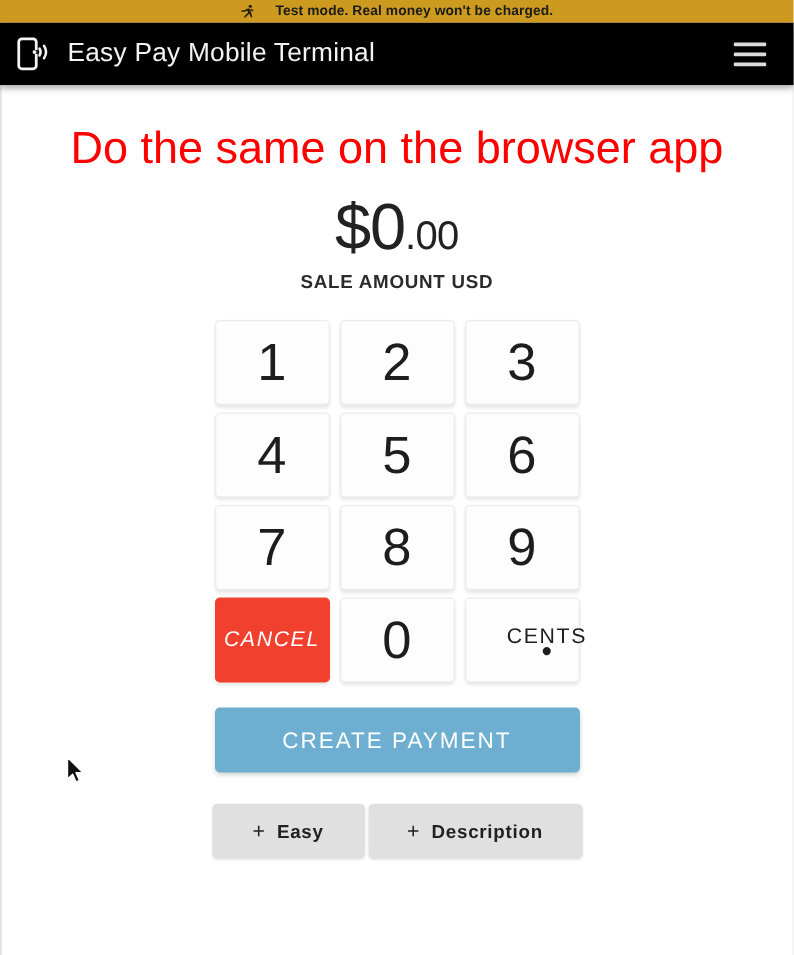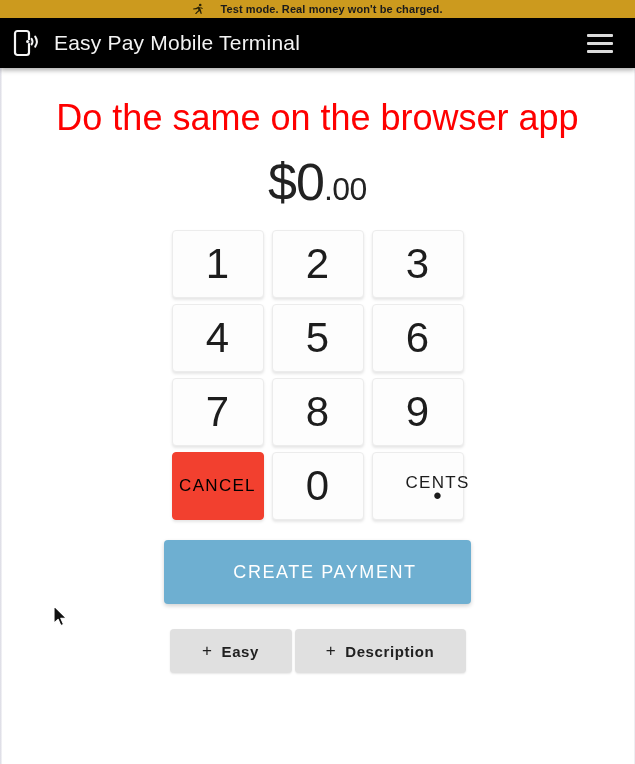--- a/index.html
+++ b/index.html
@@ -159,24 +159,25 @@
     font-size: 42px;
     color: #1d1d1d;
     line-height: 1;
     font-weight: normal;
   }
   .key.cancel {
     background: #f2402f;
     border-color: #f2402f;
   }
   .key.cancel .label {
-    color: #000000;
+    color: #ffffff;
     font-size: 17px;
     letter-spacing: 1.3px;
     font-weight: normal;
+    font-style: italic;
   }
   .key.cents {
     flex-direction: column;
     gap: 2px;
     padding-left: 40px;
   }
   .key.cents .label {
     font-size: 17px;
     letter-spacing: 1.3px;
     color: #1d1d1d;
@@ -184,35 +185,34 @@
   }
   .key.cents .dot {
     font-size: 24px;
     line-height: 6px;
     color: #1d1d1d;
   }
 
   
   #create-payment {
     width: 292px;
-    height: 64px;
+    height: 52px;
     margin: 20px auto 0 auto;
     background: #6eafd1;
     border: none;
     border-radius: 4px;
     box-shadow: 0 2px 4px rgba(0,0,0,0.18);
     color: #ffffff;
     font-size: 18px;
     letter-spacing: 1.6px;
     font-family: "Liberation Sans", sans-serif;
     display: flex;
     align-items: center;
     justify-content: center;
     cursor: pointer;
-    padding-left: 15px;
   }
 
   
   #meta-row {
     width: 296px;
     margin: 25px auto 0 auto;
     display: flex;
     justify-content: space-between;
   }
   .meta-btn {
@@ -308,20 +308,21 @@
 
   <div id="edge-left"></div>
   <div id="edge-right"></div>
 
   <div id="annotation">Do the same on the browser app</div>
 
   <div id="amount-block">
     <div id="amount">
       <span class="major">$0</span><span class="minor">.00</span>
     </div>
+    <div id="amount-label">SALE AMOUNT USD</div>
   </div>
 
   <div id="keypad">
     <div class="key">
       <span class="digit">1</span>
     </div>
     <div class="key">
       <span class="digit">2</span>
     </div>
     <div class="key">

